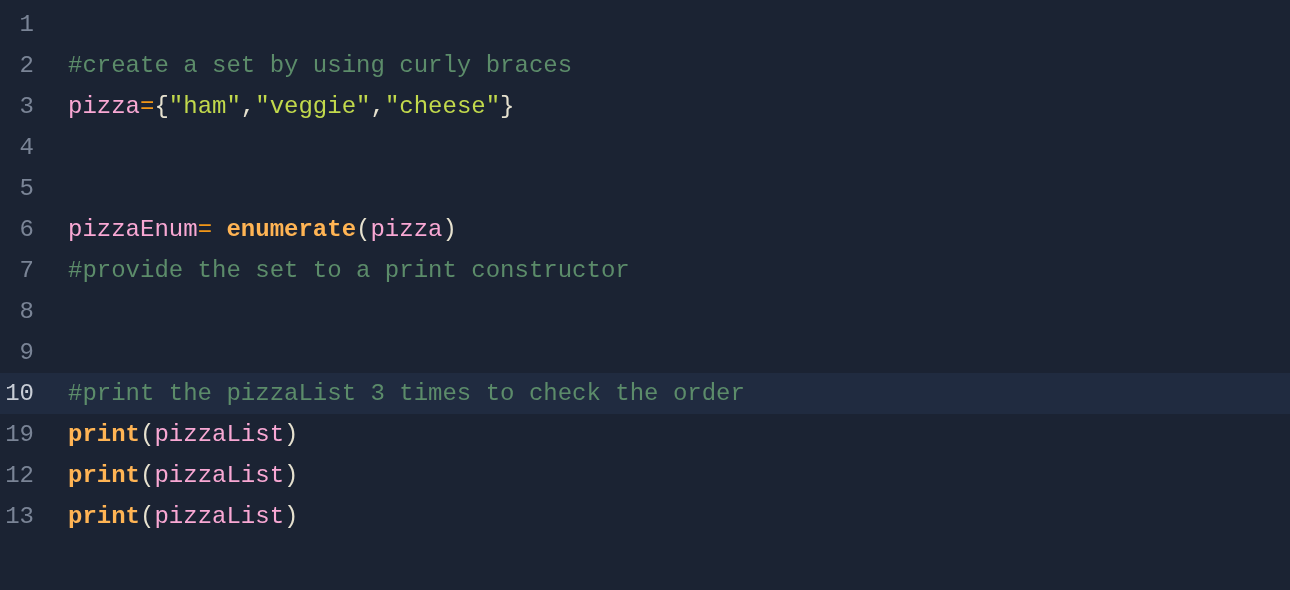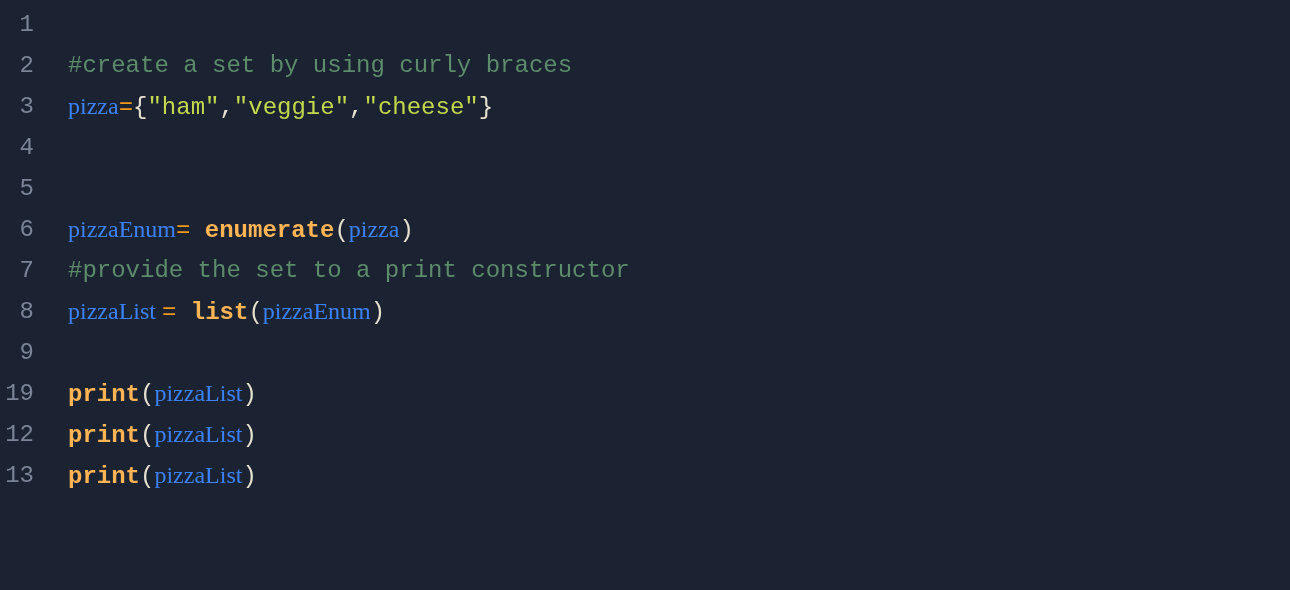--- a/index.html
+++ b/index.html
@@ -34,35 +34,36 @@
       user-select: none;
       flex-shrink: 0;
     }
     .line.active .gutter { color: #c8cdd6; }
     .code {
       flex: 1;
       padding-left: 16px;
       color: #e6e1cf;
     }
     .tok-comment { color: #5c8c6a; }
-    .tok-ident   { color: #3b82f6; font-family: Liberation Serif, serif; }
+    .tok-ident   { color: #f9a8d4; }
     .tok-op      { color: #f29718; }
     .tok-string  { color: #c2d94c; }
     .tok-builtin { color: #ffb454; font-weight: bold; }
     .tok-punct   { color: #e6e1cf; }
   </style>
 </head>
 <body>
 
 <div class="editor" id="editor-root">
     <div class="line"><div class="gutter">1</div><div class="code"></div></div>
     <div class="line"><div class="gutter">2</div><div class="code"><span class="tok-comment">#create a set by using curly braces</span></div></div>
     <div class="line"><div class="gutter">3</div><div class="code"><span class="tok-ident">pizza</span><span class="tok-op">=</span><span class="tok-punct">{</span><span class="tok-string">"ham"</span><span class="tok-punct">,</span><span class="tok-string">"veggie"</span><span class="tok-punct">,</span><span class="tok-string">"cheese"</span><span class="tok-punct">}</span></div></div>
     <div class="line"><div class="gutter">4</div><div class="code"></div></div>
     <div class="line"><div class="gutter">5</div></div>
     <div class="line"><div class="gutter">6</div><div class="code"><span class="tok-ident">pizzaEnum</span><span class="tok-op">= </span><span class="tok-builtin">enumerate</span><span class="tok-punct">(</span><span class="tok-ident">pizza</span><span class="tok-punct">)</span></div></div>
     <div class="line"><div class="gutter">7</div><div class="code"><span class="tok-comment">#provide the set to a print constructor</span></div></div>
-    <div class="line"><div class="gutter">8</div><div class="code"><span class="tok-ident">pizzaList </span><span class="tok-op">= </span><span class="tok-builtin">list</span><span class="tok-punct">(</span><span class="tok-ident">pizzaEnum</span><span class="tok-punct">)</span></div></div>
+    <div class="line"><div class="gutter">8</div></div>
     <div class="line"><div class="gutter">9</div><div class="code"></div></div>
+    <div class="line active"><div class="gutter">10</div><div class="code"><span class="tok-comment">#print the pizzaList 3 times to check the order</span></div></div>
     <div class="line"><div class="gutter">19</div><div class="code"><span class="tok-builtin">print</span><span class="tok-punct">(</span><span class="tok-ident">pizzaList</span><span class="tok-punct">)</span></div></div>
     <div class="line"><div class="gutter">12</div><div class="code"><span class="tok-builtin">print</span><span class="tok-punct">(</span><span class="tok-ident">pizzaList</span><span class="tok-punct">)</span></div></div>
     <div class="line"><div class="gutter">13</div><div class="code"><span class="tok-builtin">print</span><span class="tok-punct">(</span><span class="tok-ident">pizzaList</span><span class="tok-punct">)</span></div></div>
   </div>
 
 </body></html>

